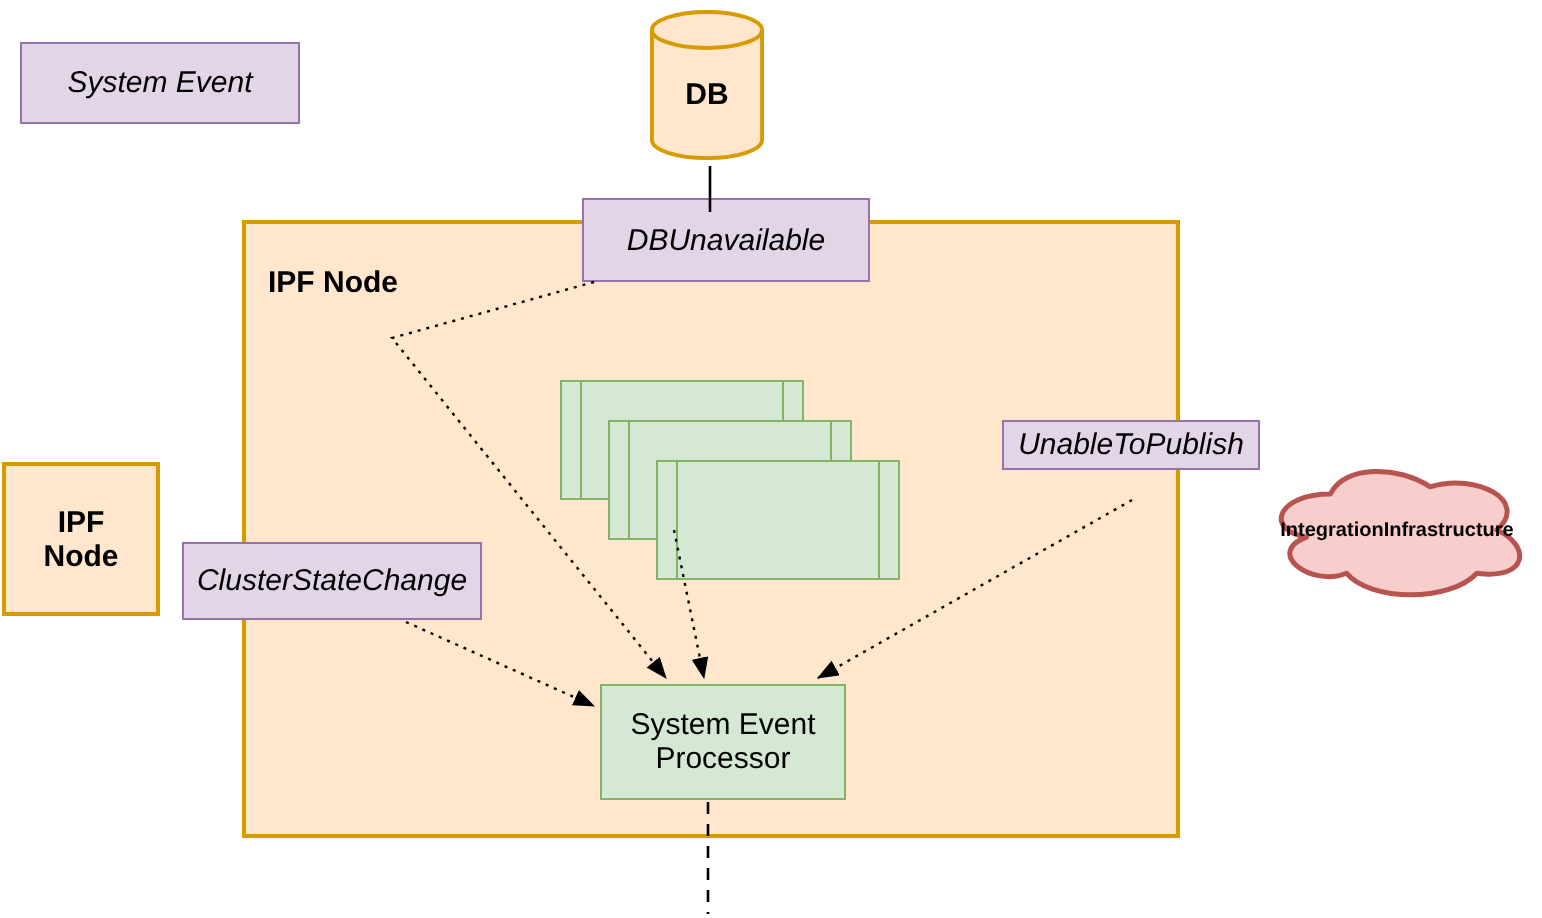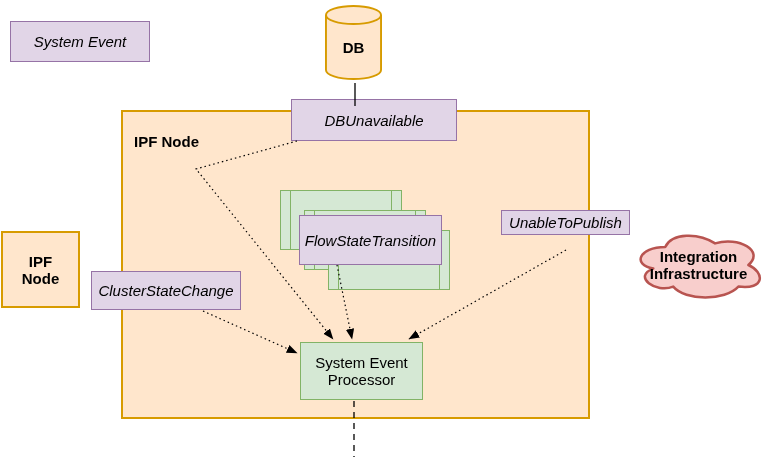--- a/index.html
+++ b/index.html
@@ -14,23 +14,23 @@
   .lav  { background:#E1D5E7; border:1px solid #9673A6; font-style:italic; font-size:15px; }
   .peach{ background:#FFE6CC; border:2px solid #D79B00; }
   .greenbox { background:#D5E8D4; border:1px solid #82B366; }
   .proc { background:#D5E8D4; border:1px solid #82B366; }
   .proc .bar { position:absolute; top:0; bottom:0; width:0; border-left:1px solid #82B366; }
   .proc .bar.l { left:9px; } .proc .bar.r { right:9px; }
   .bold { font-weight:bold; }
   .container-label { position:absolute; left:11px; top:4px; font-weight:bold; font-size:15px;margin-top:17px; }
   .two-line { line-height:17px; font-size:15px; }
   .cloud-wrap { position:absolute; }
-  .cloud-text { position:absolute; inset:0; display:flex; flex-direction:column;
+  .cloud-text { position:absolute; inset:0; display:flex; 
                 align-items:center; justify-content:center; font-weight:bold;
-                font-size:15px; line-height:17px; }
+                font-size:10px; line-height:17px; }
   svg.overlay { position:absolute; left:0; top:0; pointer-events:none; }
   .db-label { position:absolute; inset:0; display:flex; align-items:center;
               justify-content:center; font-weight:bold; font-size:15px; padding-top:8px; }
 </style>
 </head>
 <body>
 
 <div class="canvas">
 
   <div class="node peach" style="left:121px; top:110px; width:469px; height:309px;">
@@ -43,44 +43,41 @@
   </div>
   <div class="node proc" style="left:304px; top:210px; width:122px; height:60px;">
     <span class="bar l"></span>
     <span class="bar r"></span>
   </div>
   <div class="node proc" style="left:328px; top:230px; width:122px; height:60px;">
     <span class="bar l"></span>
     <span class="bar r"></span>
   </div>
 
-  <div class="node lav" style="left:299px; top:215px; width:143px; height:50px;">
-    <span>FlowStateTransition</span>
-  </div>
 
   <div class="node greenbox" style="left:300px; top:342px; width:123px; height:58px;">
     <div class="two-line">
       <div>System Event</div>
       <div>Processor</div>
     </div>
   </div>
 
   <div class="node lav" style="left:10px; top:21px; width:140px; height:41px;">
     <span>System Event</span>
   </div>
 
   <div class="node" style="left:325px; top:3px; width:57px; height:80px;justify-content:flex-end;">
     <svg width="59" height="80" viewBox="0 0 59 80">
       <path d="M1,11 A27.5,9 0 0 1 58,11 L58,68 A27.5,9 0 0 1 1,68 Z" fill="#FFE6CC" stroke="#D79B00" stroke-width="2"></path>
       <path d="M1,11 A27.5,9 0 0 0 58,11" fill="none" stroke="#D79B00" stroke-width="2"></path>
     </svg>
     <span class="db-label">DB</span>
   </div>
 
-  <div class="node lav" style="left:291px; top:99px; width:166px; height:42px;">
+  <div class="node lav" style="left:291px; top:99px; width:144px; height:42px;">
     <span>DBUnavailable</span>
   </div>
 
   <div class="node peach" style="left:1px; top:231px; width:79px; height:77px;">
     <div class="two-line bold">
       <div>IPF</div>
       <div>Node</div>
     </div>
   </div>
 

